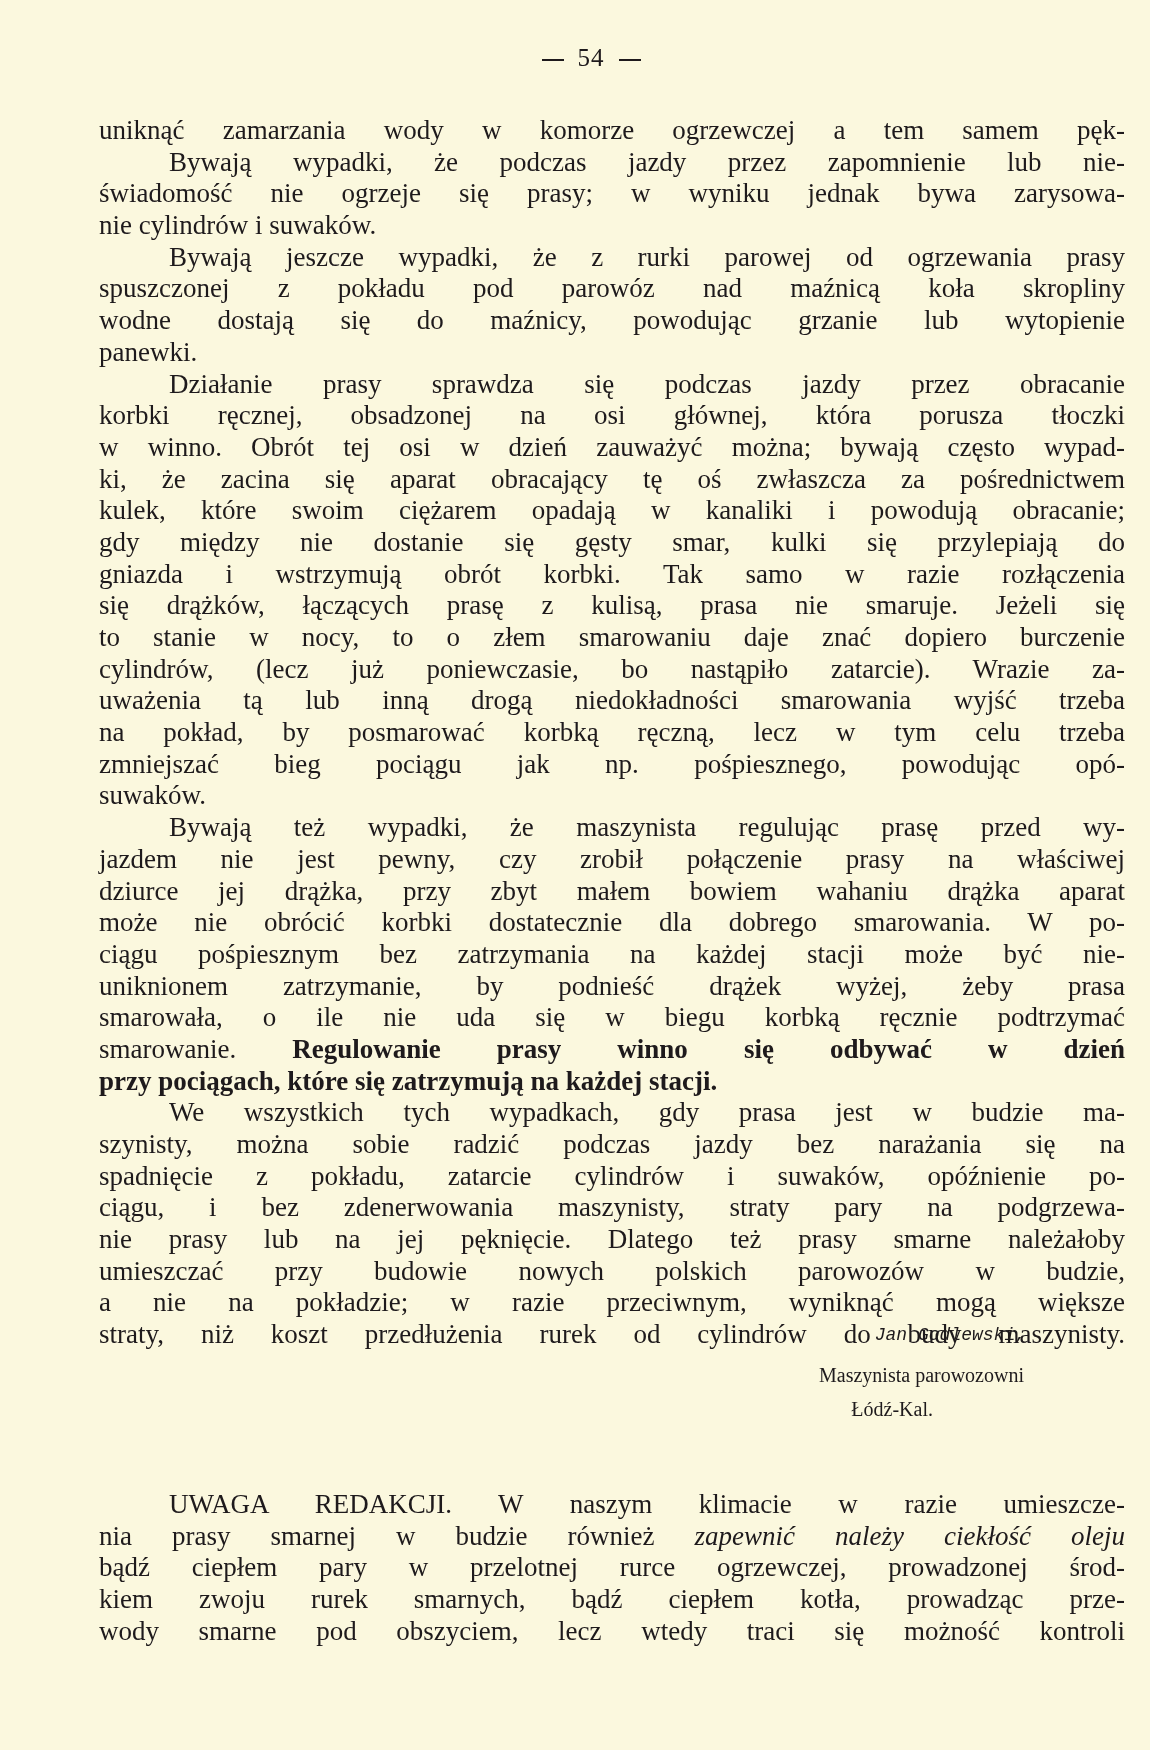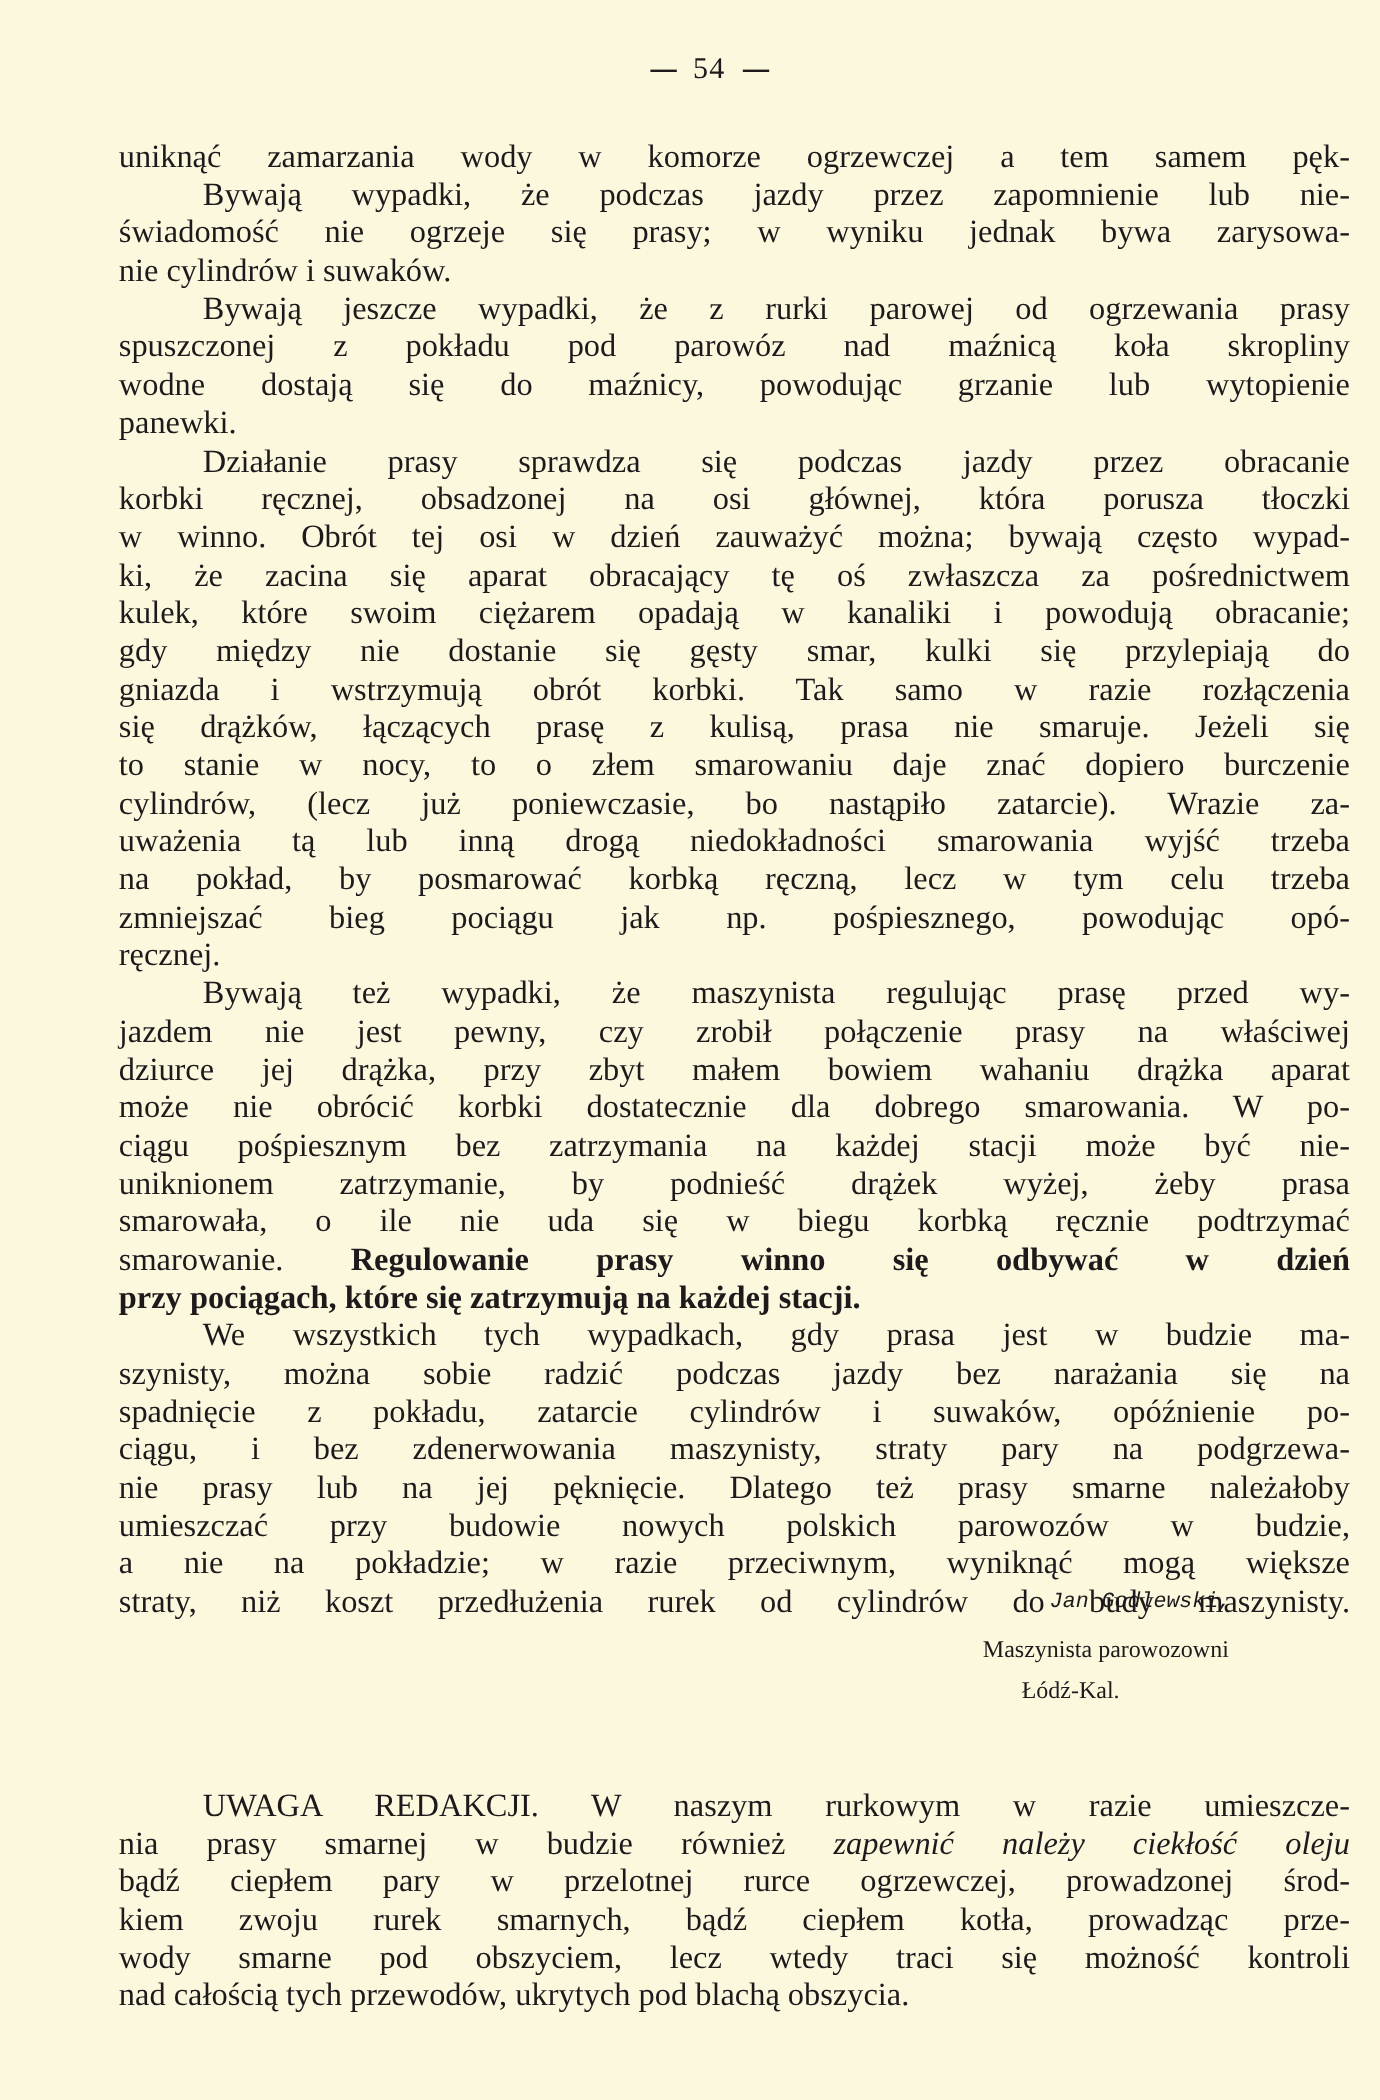--- a/index.html
+++ b/index.html
@@ -56,21 +56,21 @@
       <span class="line">ki, że zacina się aparat obracający tę oś zwłaszcza za pośrednictwem</span>
       <span class="line">kulek, które swoim ciężarem opadają w kanaliki i powodują obracanie;</span>
       <span class="line">gdy między nie dostanie się gęsty smar, kulki się przylepiają do</span>
       <span class="line">gniazda i wstrzymują obrót korbki. Tak samo w razie rozłączenia</span>
       <span class="line">się drążków, łączących prasę z kulisą, prasa nie smaruje. Jeżeli się</span>
       <span class="line">to stanie w nocy, to o złem smarowaniu daje znać dopiero burczenie</span>
       <span class="line">cylindrów, (lecz już poniewczasie, bo nastąpiło zatarcie). Wrazie za-</span>
       <span class="line">uważenia tą lub inną drogą niedokładności smarowania wyjść trzeba</span>
       <span class="line">na pokład, by posmarować korbką ręczną, lecz w tym celu trzeba</span>
       <span class="line">zmniejszać bieg pociągu jak np. pośpiesznego, powodując opó-</span>
-      <span class="line last">ręcznej.</span>
+      <span class="line last">suwaków.</span>
       <span class="line indent">Bywają też wypadki, że maszynista regulując prasę przed wy-</span>
       <span class="line">jazdem nie jest pewny, czy zrobił połączenie prasy na właściwej</span>
       <span class="line">dziurce jej drążka, przy zbyt małem bowiem wahaniu drążka aparat</span>
       <span class="line">może nie obrócić korbki dostatecznie dla dobrego smarowania. W po-</span>
       <span class="line">ciągu pośpiesznym bez zatrzymania na każdej stacji może być nie-</span>
       <span class="line">uniknionem zatrzymanie, by podnieść drążek wyżej, żeby prasa</span>
       <span class="line">smarowała, o ile nie uda się w biegu korbką ręcznie podtrzymać</span>
       <span class="line"><span>smarowanie. </span><span class="bold">Regulowanie prasy winno się odbywać w dzień</span></span>
       <span class="line last"><span class="bold">przy pociągach, które się zatrzymują na każdej stacji.</span></span>
       <span class="line indent">We wszystkich tych wypadkach, gdy prasa jest w budzie ma-</span>
@@ -81,21 +81,20 @@
       <span class="line">umieszczać przy budowie nowych polskich parowozów w budzie,</span>
       <span class="line">a nie na pokładzie; w razie przeciwnym, wyniknąć mogą większe</span>
       <span class="line">straty, niż koszt przedłużenia rurek od cylindrów do budy maszynisty.</span>
     </div>
 
   <div class="sig-name">Jan Godlewski,</div>
   <div class="sig-role">Maszynista parowozowni</div>
   <div class="sig-place">Łódź-Kal.</div>
 
   <div class="note-text">
-    <span class="line indent"><span>UWAGA REDAKCJI.</span><span> W naszym rurkowym w razie umieszcze-</span></span>
+    <span class="line indent"><span>UWAGA REDAKCJI.</span><span> W naszym klimacie w razie umieszcze-</span></span>
     <span class="line"><span>nia prasy smarnej w budzie również </span><span class="italic">zapewnić należy ciekłość oleju</span></span>
     <span class="line">bądź ciepłem pary w przelotnej rurce ogrzewczej, prowadzonej środ-</span>
     <span class="line">kiem zwoju rurek smarnych, bądź ciepłem kotła, prowadząc prze-</span>
     <span class="line">wody smarne pod obszyciem, lecz wtedy traci się możność kontroli</span>
-    <span class="line last">nad całością tych przewodów, ukrytych pod blachą obszycia.</span>
   </div>
 
 </div>
 
 </body></html>

